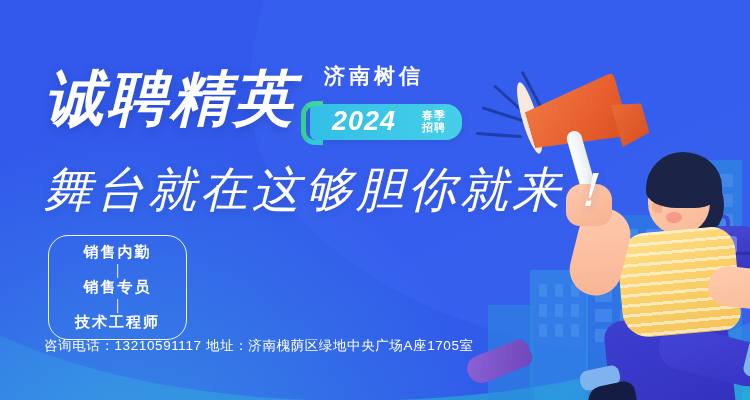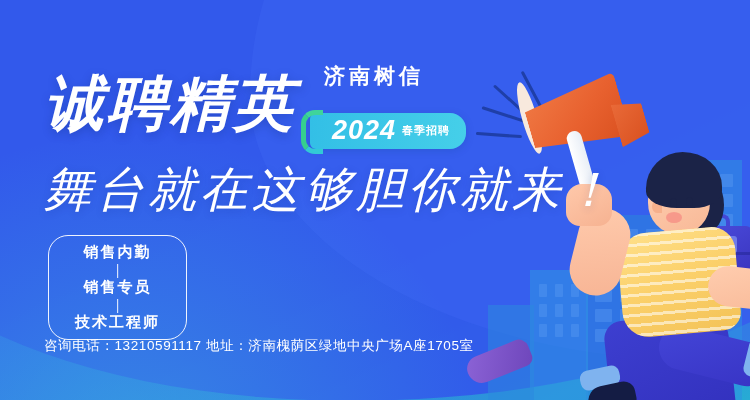--- a/index.html
+++ b/index.html
@@ -79,43 +79,44 @@
     margin-left: 14px;
     margin-top: 4px;
     display: flex; flex-direction: column; align-items: flex-start;
   }
   .company-name {
     font-size: 21px; color: #ffffff; font-weight: 700;
     letter-spacing: 4px; margin-left: 14px; white-space: nowrap;
   }
   .year-badge {
     position: relative;
-    margin-top: 23px;
+    margin-top: 14px;
     display: flex; align-items: center;
     background: #3cc6e8;
     background: linear-gradient(90deg,#33bfe6 0%, #45cfe9 100%);
     border-radius: 6px 16px 16px 6px;
     padding: 4px 16px 5px 22px;
     box-shadow: 0 2px 8px rgba(12,60,130,0.18);
+    gap: 20px;
   }
   .badge-stroke {
     position: absolute; left: -9px; top: -3px;
     width: 22px; height: 44px;
     border-left: 5px solid #36cf8e;
     border-radius: 14px 0 0 14px;
     border-top: 5px solid #3fd49b;
     border-bottom: 5px solid #32c9d6;
     border-right: none;
     box-sizing: border-box;
   }
   .year-num {
     font-size: 27px; font-weight: 700; font-style: italic; color: #ffffff;
     letter-spacing: 1px; line-height: 1;
   }
-  .badge-sub { margin-left: 6px; display: flex; line-height: 1.02; }
+  .badge-sub { margin-left: 6px; display: flex; flex-direction: column; line-height: 1.02; }
   .badge-sub span { font-size: 11px; font-weight: 700; color: #ffffff; letter-spacing: 1px; }
 
   .subhead {
     position: absolute; left: 44px; top: 158px;
     font-size: 48px; font-style: italic; font-weight: 400;
     color: #ffffff; letter-spacing: 4px; white-space: nowrap;
     text-shadow: 0 2px 8px rgba(16,40,120,0.20);
   }
 
   .jobs-pill {

